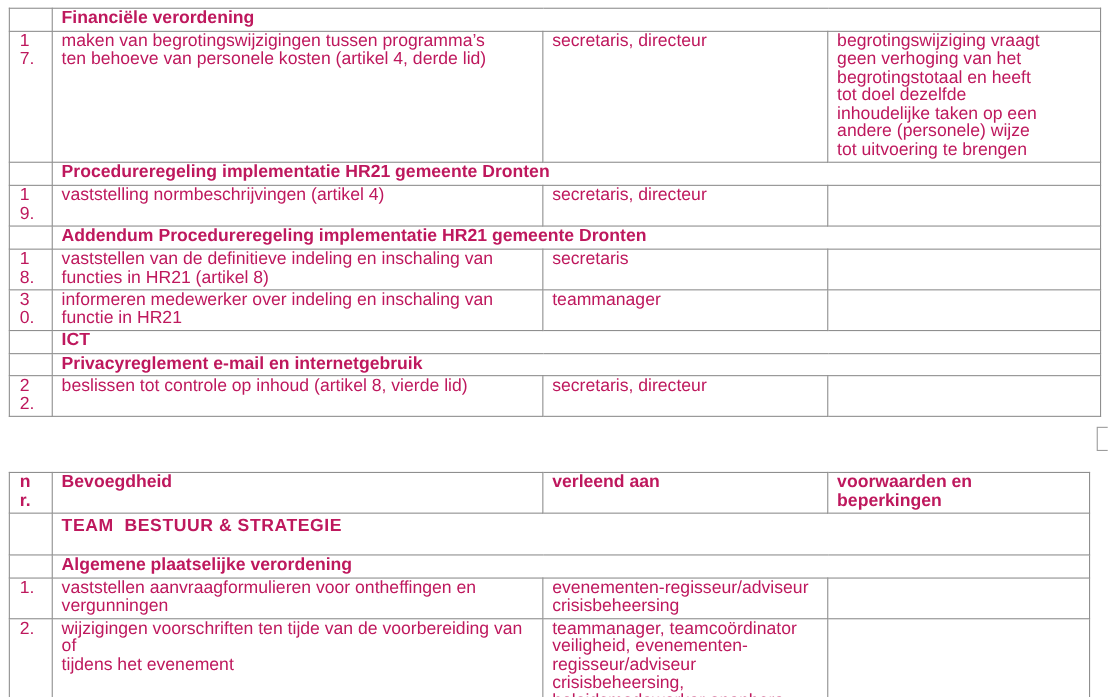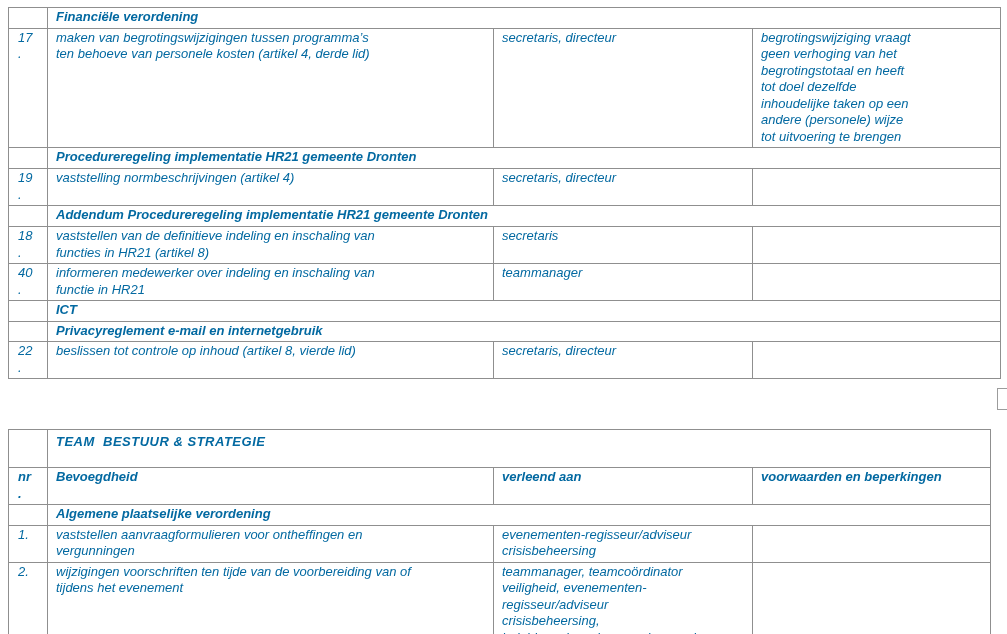--- a/index.html
+++ b/index.html
@@ -16,27 +16,26 @@
   }
   table.doc-table {
     position: absolute;
     border-collapse: collapse;
     table-layout: fixed;
   }
   table.doc-table td {
     border: 1px solid #8f8f8f;
     vertical-align: top;
     padding: 1px 8px 2px 8px;
-    font-size: 13px;
+    font-size: 16px;
     line-height: 16.5px;
-    color: #0369a1;
+    color: #be185d;
     white-space: pre-wrap;
     overflow: hidden;
     word-wrap: break-word;
-    font-style: italic;
   }
   table.doc-table td.nr-cell {
     padding-left: 9px;
     padding-right: 14px;
   }
   table.doc-table td.section-cell,
   table.doc-table td.colheader-cell {
     font-weight: bold;
   }
   table.doc-table td.title-cell {
@@ -99,21 +98,21 @@
       <td class="section-cell" colspan="3">Addendum Procedureregeling implementatie HR21 gemeente Dronten</td>
     </tr>
     <tr style="height:34px">
       <td class="nr-cell">18.</td>
       <td>vaststellen van de definitieve indeling en inschaling van
 functies in HR21 (artikel 8)</td>
       <td>secretaris</td>
       <td></td>
     </tr>
     <tr style="height:35px">
-      <td class="nr-cell">40.</td>
+      <td class="nr-cell">30.</td>
       <td>informeren medewerker over indeling en inschaling van
 functie in HR21</td>
       <td>teammanager</td>
       <td></td>
     </tr>
     <tr style="height:20px">
       <td class="nr-cell"></td>
       <td class="section-cell" colspan="3">ICT</td>
     </tr>
     <tr style="height:20px">
@@ -130,29 +129,29 @@
 </table>
 
 <table class="doc-table" id="table2">
   <colgroup>
     <col style="width:39px">
       <col style="width:446px">
       <col style="width:259px">
       <col style="width:238px">
   </colgroup>
   <tbody>
-    <tr style="height:38px">
-      <td class="nr-cell"></td>
-      <td class="title-cell" colspan="3">TEAM  BESTUUR &amp; STRATEGIE</td>
-    </tr>
     <tr style="height:20px">
       <td class="nr-cell colheader-cell">nr.</td>
       <td class="colheader-cell">Bevoegdheid</td>
       <td class="colheader-cell">verleend aan</td>
       <td class="colheader-cell">voorwaarden en beperkingen</td>
+    </tr>
+    <tr style="height:38px">
+      <td class="nr-cell"></td>
+      <td class="title-cell" colspan="3">TEAM  BESTUUR &amp; STRATEGIE</td>
     </tr>
     <tr style="height:17px">
       <td class="nr-cell"></td>
       <td class="section-cell" colspan="3">Algemene plaatselijke verordening</td>
     </tr>
     <tr style="height:32px">
       <td class="nr-cell">1.</td>
       <td>vaststellen aanvraagformulieren voor ontheffingen en
 vergunningen</td>
       <td>evenementen-regisseur/adviseur

